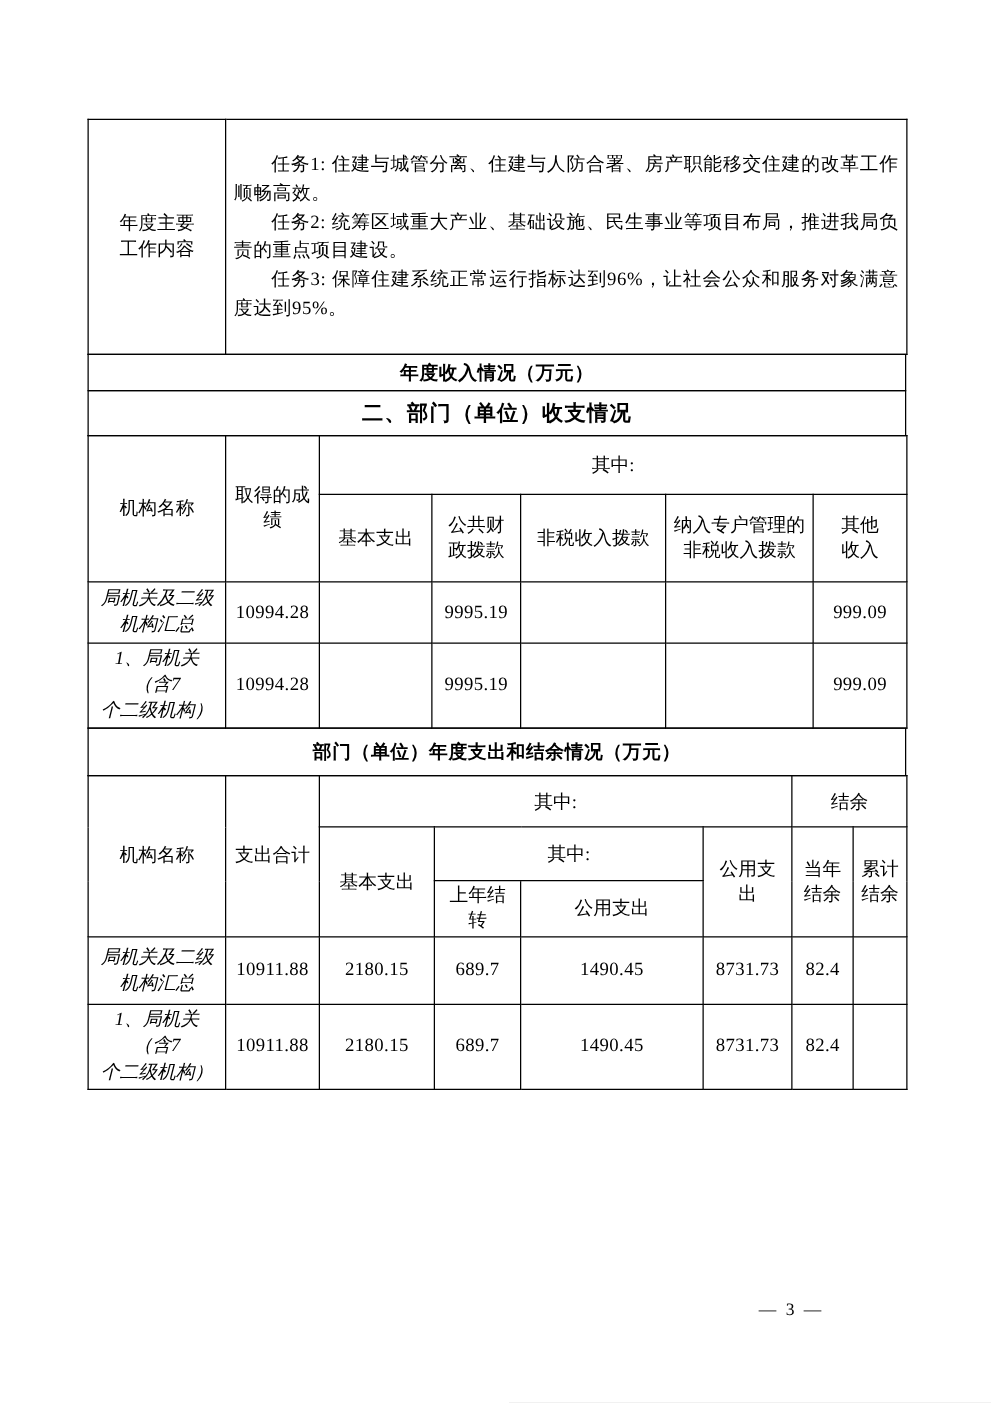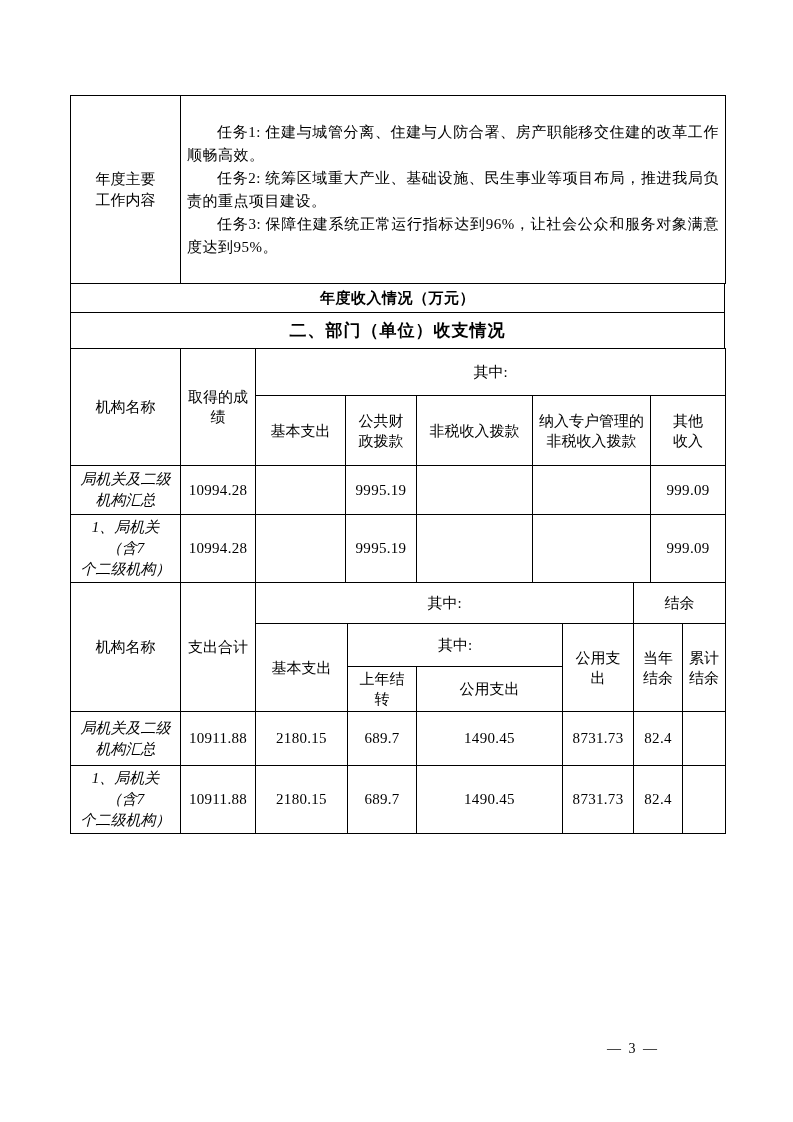--- a/index.html
+++ b/index.html
@@ -147,20 +147,21 @@
         <td class="num">10994.28</td>
         <td class="num"></td>
         <td class="num">9995.19</td>
         <td class="num"></td>
         <td class="num"></td>
         <td class="num">999.09</td>
       </tr>
     </tbody>
       </table>
 
+    <div class="bar table-title-exp">部门（单位）年度支出和结余情况（万元）</div>
 
     <table class="tbl">
       <colgroup>
         <col style="width:110px">
           <col style="width:75px">
           <col style="width:92px">
           <col style="width:69px">
         <col style="width:146px">
           <col style="width:71px">
           <col style="width:49px">

